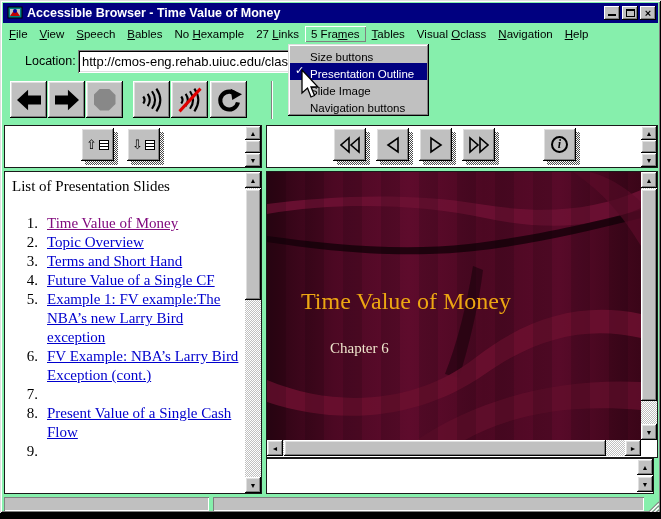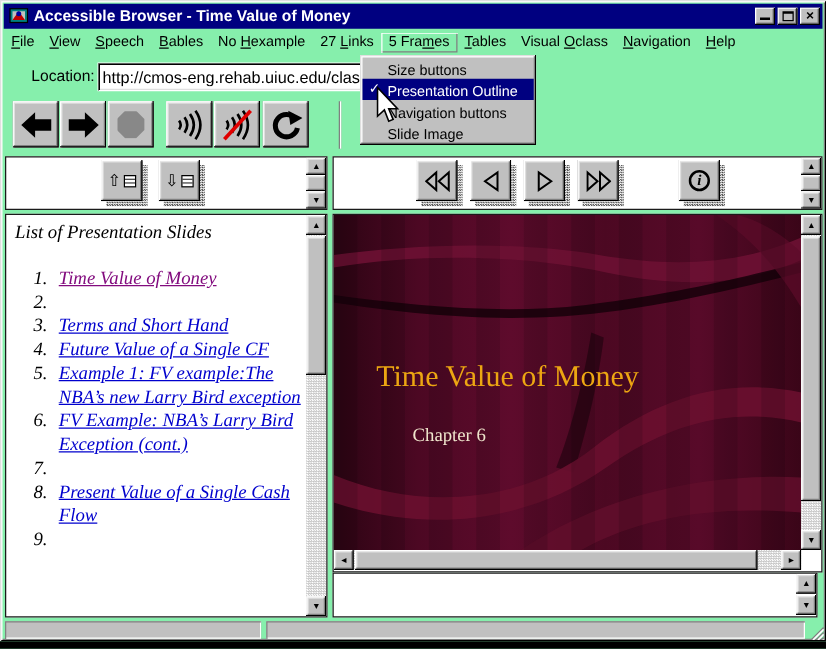--- a/index.html
+++ b/index.html
@@ -63,21 +63,21 @@
   .sb { position:absolute; }
   .sbtn { position:absolute; width:16px; display:flex; align-items:center; justify-content:center;
           background:#c0c0c0; box-shadow: inset -1px -1px 0 #000, inset 1px 1px 0 #fff, inset -2px -2px 0 #808080, inset 2px 2px 0 #dfdfdf;
           font-size:7px; color:#000; line-height:1; overflow:hidden; }
   .sthumb { position:absolute; width:16px; background:#c0c0c0;
             box-shadow: inset -1px -1px 0 #000, inset 1px 1px 0 #fff, inset -2px -2px 0 #808080, inset 2px 2px 0 #dfdfdf; }
   .sbtn-h { height:16px; }
 
   
   .list-inner { position:absolute; left:2px; top:6px; right:18px; bottom:0; font-family:"Liberation Serif",serif;
-                font-size:15px; color:#000;font-style:italic; }
+                font-size:15px; color:#000; }
   .list-head { padding-left:5px; }
   .ol { margin-top:19px; }
   .li { display:flex; line-height:19px; }
   .li .num { width:40px; text-align:right; padding-right:9px; flex:0 0 auto; }
   .lnk { text-decoration:underline; color:#0000cd; flex:1; }
   .lnk.visited { color:#820b7e; }
 
   
   .slide { position:absolute; left:0; top:0; width:374px; height:268px; }
   .slide svg { display:block; }
@@ -269,20 +269,21 @@
   <div class="pane" id="pane-list">
     <div class="list-inner">
       <div class="list-head">List of Presentation Slides</div>
       <div class="ol">
         <div class="li">
             <span class="num">1.</span>
             <span class="lnk visited">Time Value of Money</span>
           </div>
         <div class="li">
             <span class="num">2.</span>
+            <span class="lnk">Topic Overview</span>
           </div>
         <div class="li">
             <span class="num">3.</span>
             <span class="lnk">Terms and Short Hand</span>
           </div>
         <div class="li">
             <span class="num">4.</span>
             <span class="lnk">Future Value of a Single CF</span>
           </div>
         <div class="li">
@@ -393,23 +394,23 @@
   <div class="mi">
       <span class="chk"></span>
       <span>Size buttons</span>
     </div>
   <div class="mi hi">
       <span class="chk">✓</span>
       <span>Presentation Outline</span>
     </div>
   <div class="mi">
       <span class="chk"></span>
-      <span>Navigation buttons</span>
+      <span>Slide Image</span>
     </div>
   <div class="mi">
       <span class="chk"></span>
-      <span>Slide Image</span>
+      <span>Navigation buttons</span>
     </div>
 </div>
 
 <svg class="cursor" width="22" height="32" viewBox="0 0 22 32">
   <polygon points="1,1 1,24 6.5,19 10,28 13.5,26.5 10,18 17,18" fill="#fff" stroke="#000" stroke-width="1.3"></polygon>
 </svg>
 
 </body></html>

